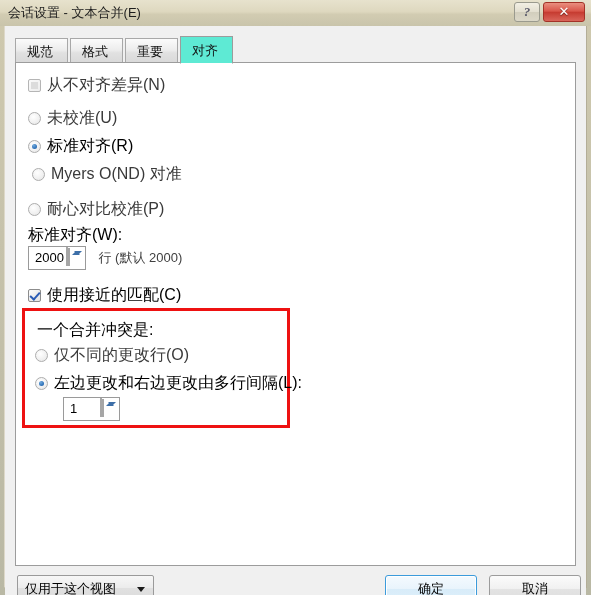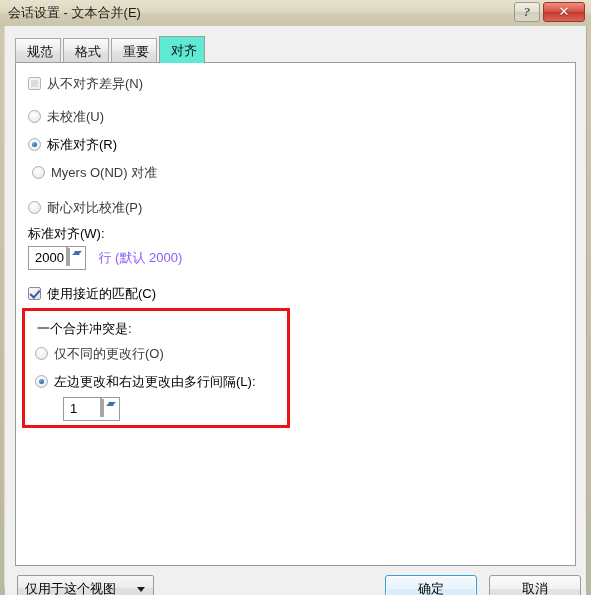--- a/index.html
+++ b/index.html
@@ -84,21 +84,21 @@
     position: absolute;
     left: 10px; top: 10px;
     height: 28px;
     font-size: 0;
   }
   .tab {
     display: inline-block;
     position: relative;
     height: 26px;
     box-sizing: border-box;
-    padding: 4px 7px 0 11px;
+    padding: 4px 14px 0 11px;
     margin-right: 2px;
     font-size: 13px;
     color: #111;
     background: linear-gradient(180deg,#fbfbfb 0%, #ececec 45%, #e1e1e1 55%, #d8d8d8 100%);
     border: 1px solid #a8a8a8;
     border-bottom: none;
     vertical-align: bottom;
     cursor: default;
     white-space: nowrap;
   }
@@ -116,21 +116,21 @@
   #tabpanel {
     position: absolute;
     left: 10px; top: 36px;
     width: 561px; height: 504px;
     background: #ffffff;
     border: 1px solid #9c9c9c;
     box-sizing: border-box;
   }
 
   
-  .row { position: absolute; white-space: nowrap; font-size: 13px; color: #000; }
+  .row { position: absolute; white-space: nowrap; font-size: 16px; color: #000; }
 
   
   .cbx {
     display: inline-block;
     width: 13px; height: 13px;
     box-sizing: border-box;
     vertical-align: -2px;
     margin-right: 6px;
     border: 1px solid #8c8c8c;
     border-radius: 2px;
@@ -328,21 +328,21 @@
       <div class="row" style="left:12px; top:162px;">标准对齐(W):</div>
 
       <div style="position:absolute; left:12px; top:183px;">
         <span class="spin" style="width:58px;">
           <span class="val">2000</span>
           <span class="btns">
             <span class="ar up"></span>
             <span class="ar dn"></span>
           </span>
         </span>
-        <span style="font-size:13px; color:#8b5cf6; margin-left:8px;">行 (默认 2000)</span>
+        <span style="font-size:13px; color:#404040; margin-left:8px;">行 (默认 2000)</span>
       </div>
 
       <div class="row" style="left:12px; top:222px;">
         <span class="cbx checked"></span><span>使用接近的匹配(C)</span>
       </div>
 
       <div id="redgroup">
         <div class="row" style="left:10px; top:34px;">
           <span class="rdo"></span><span class="lbl-dim">仅不同的更改行(O)</span>
         </div>

